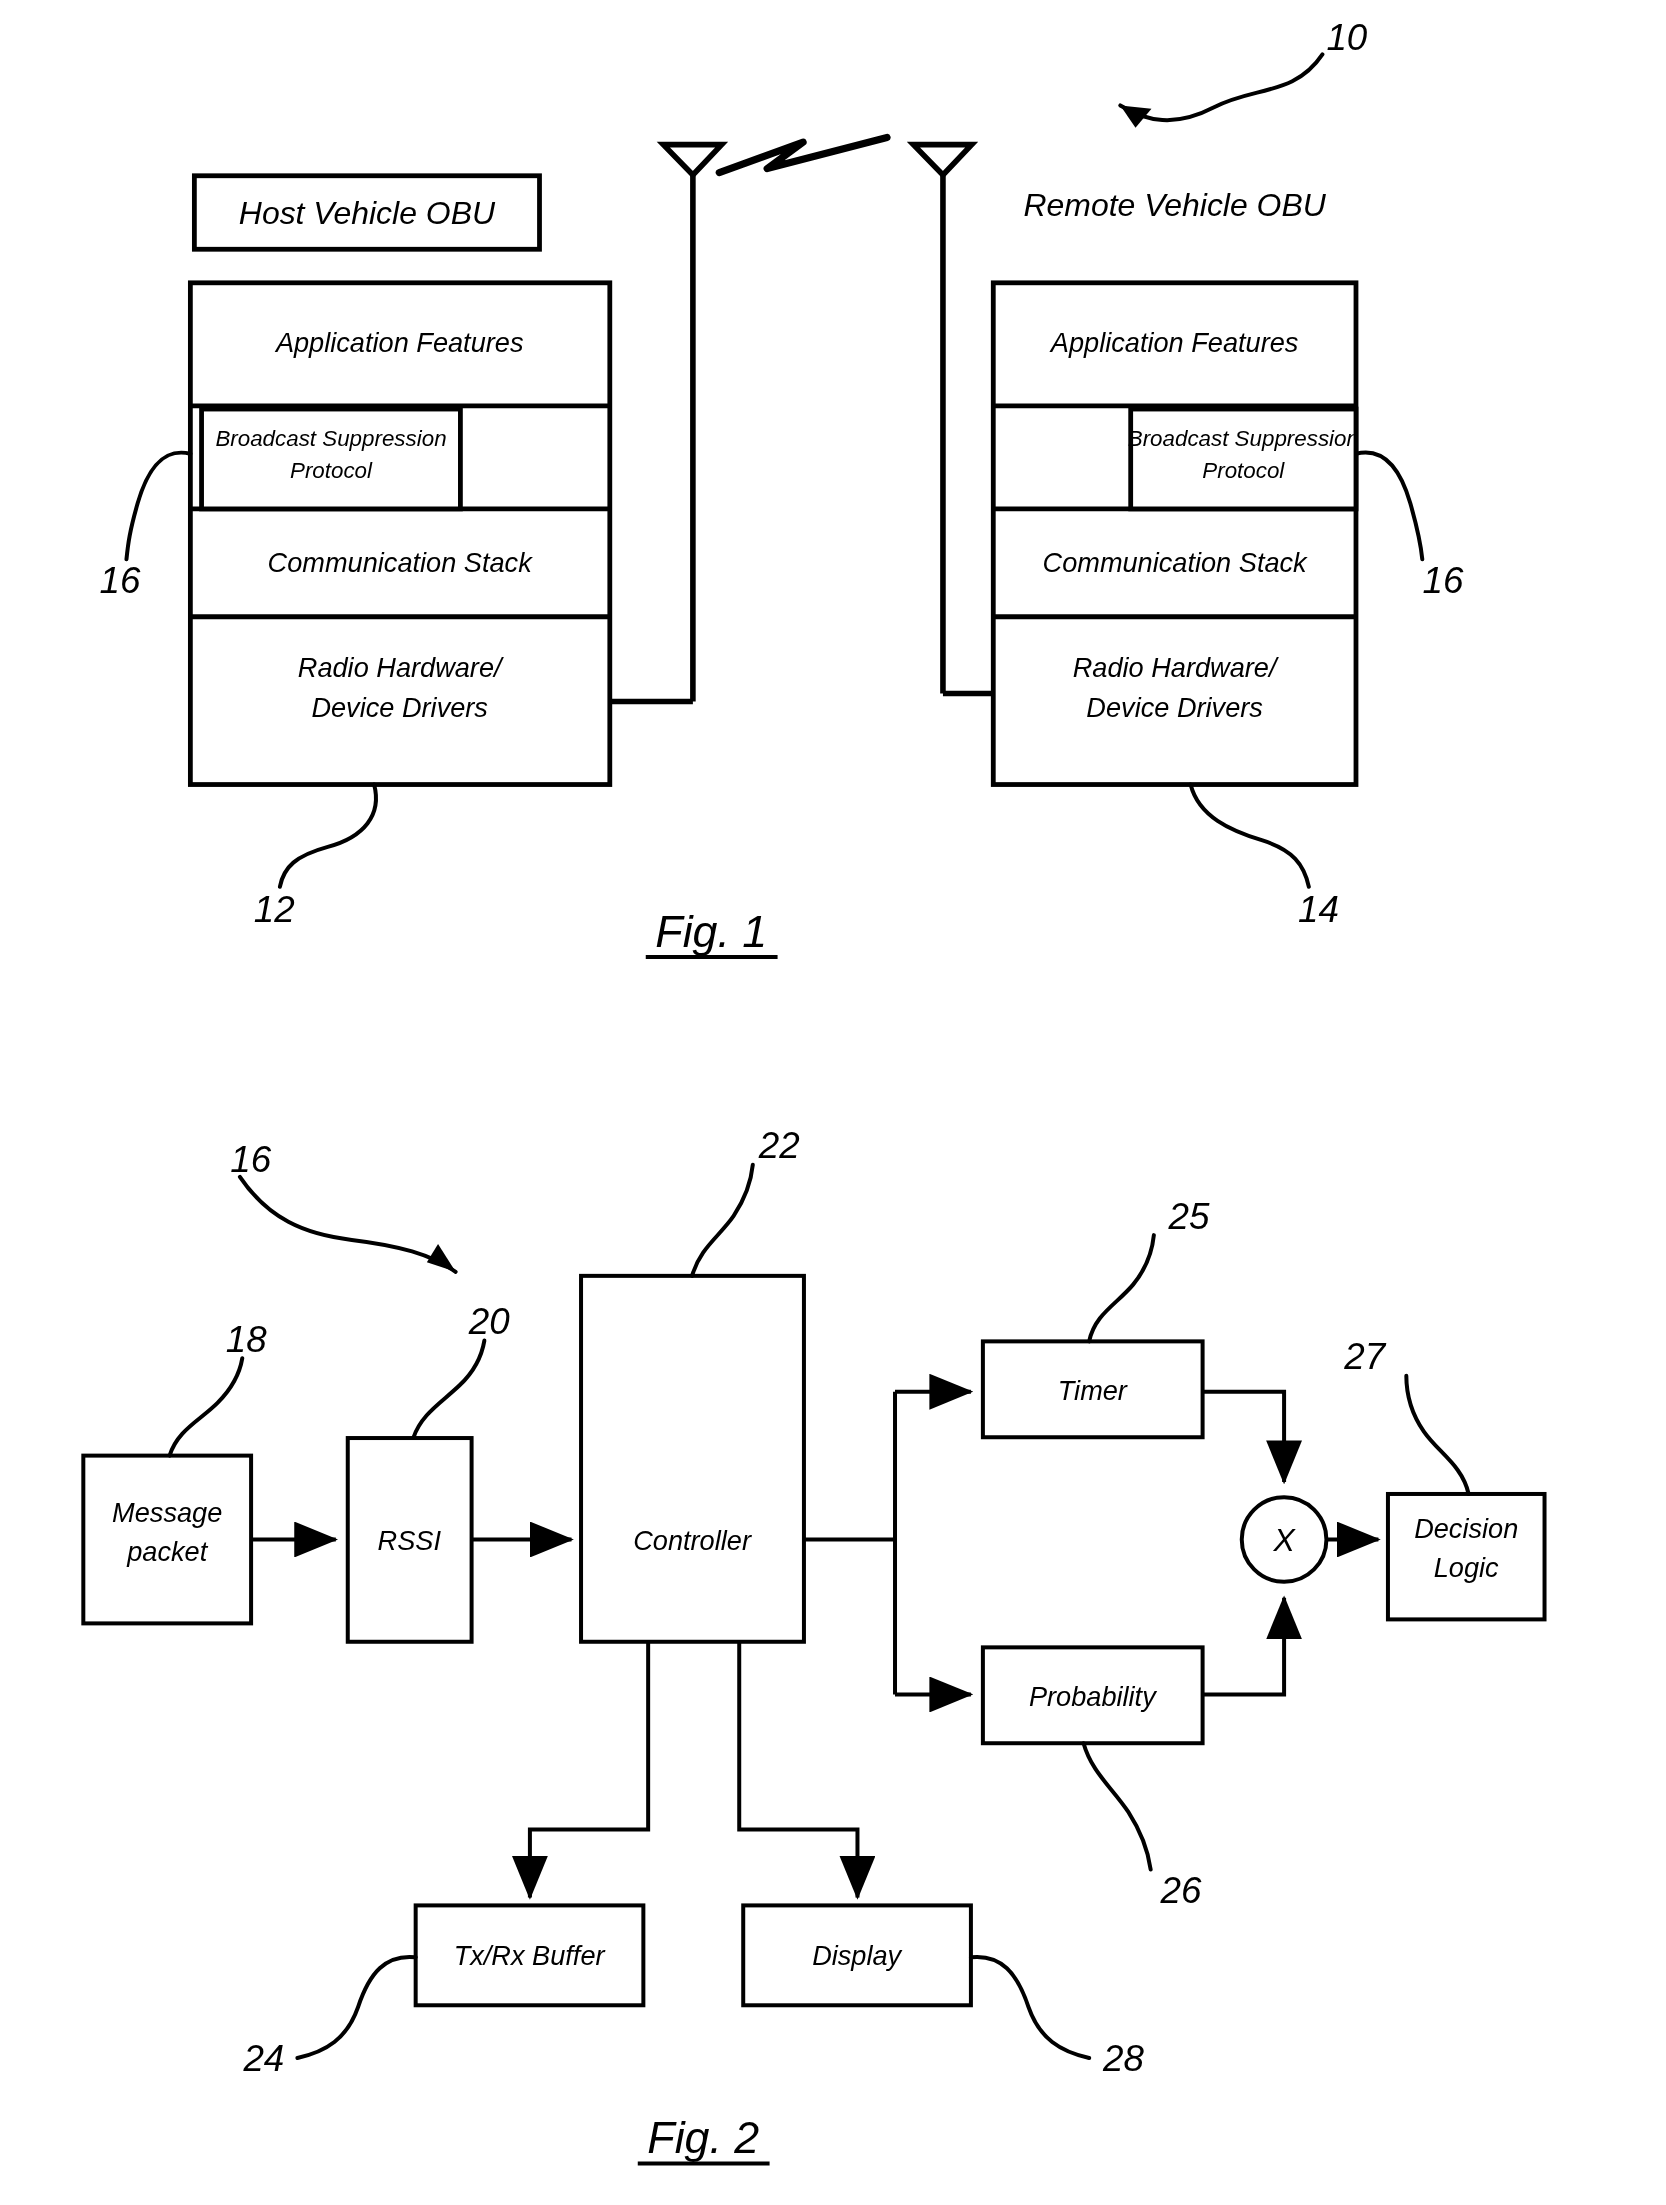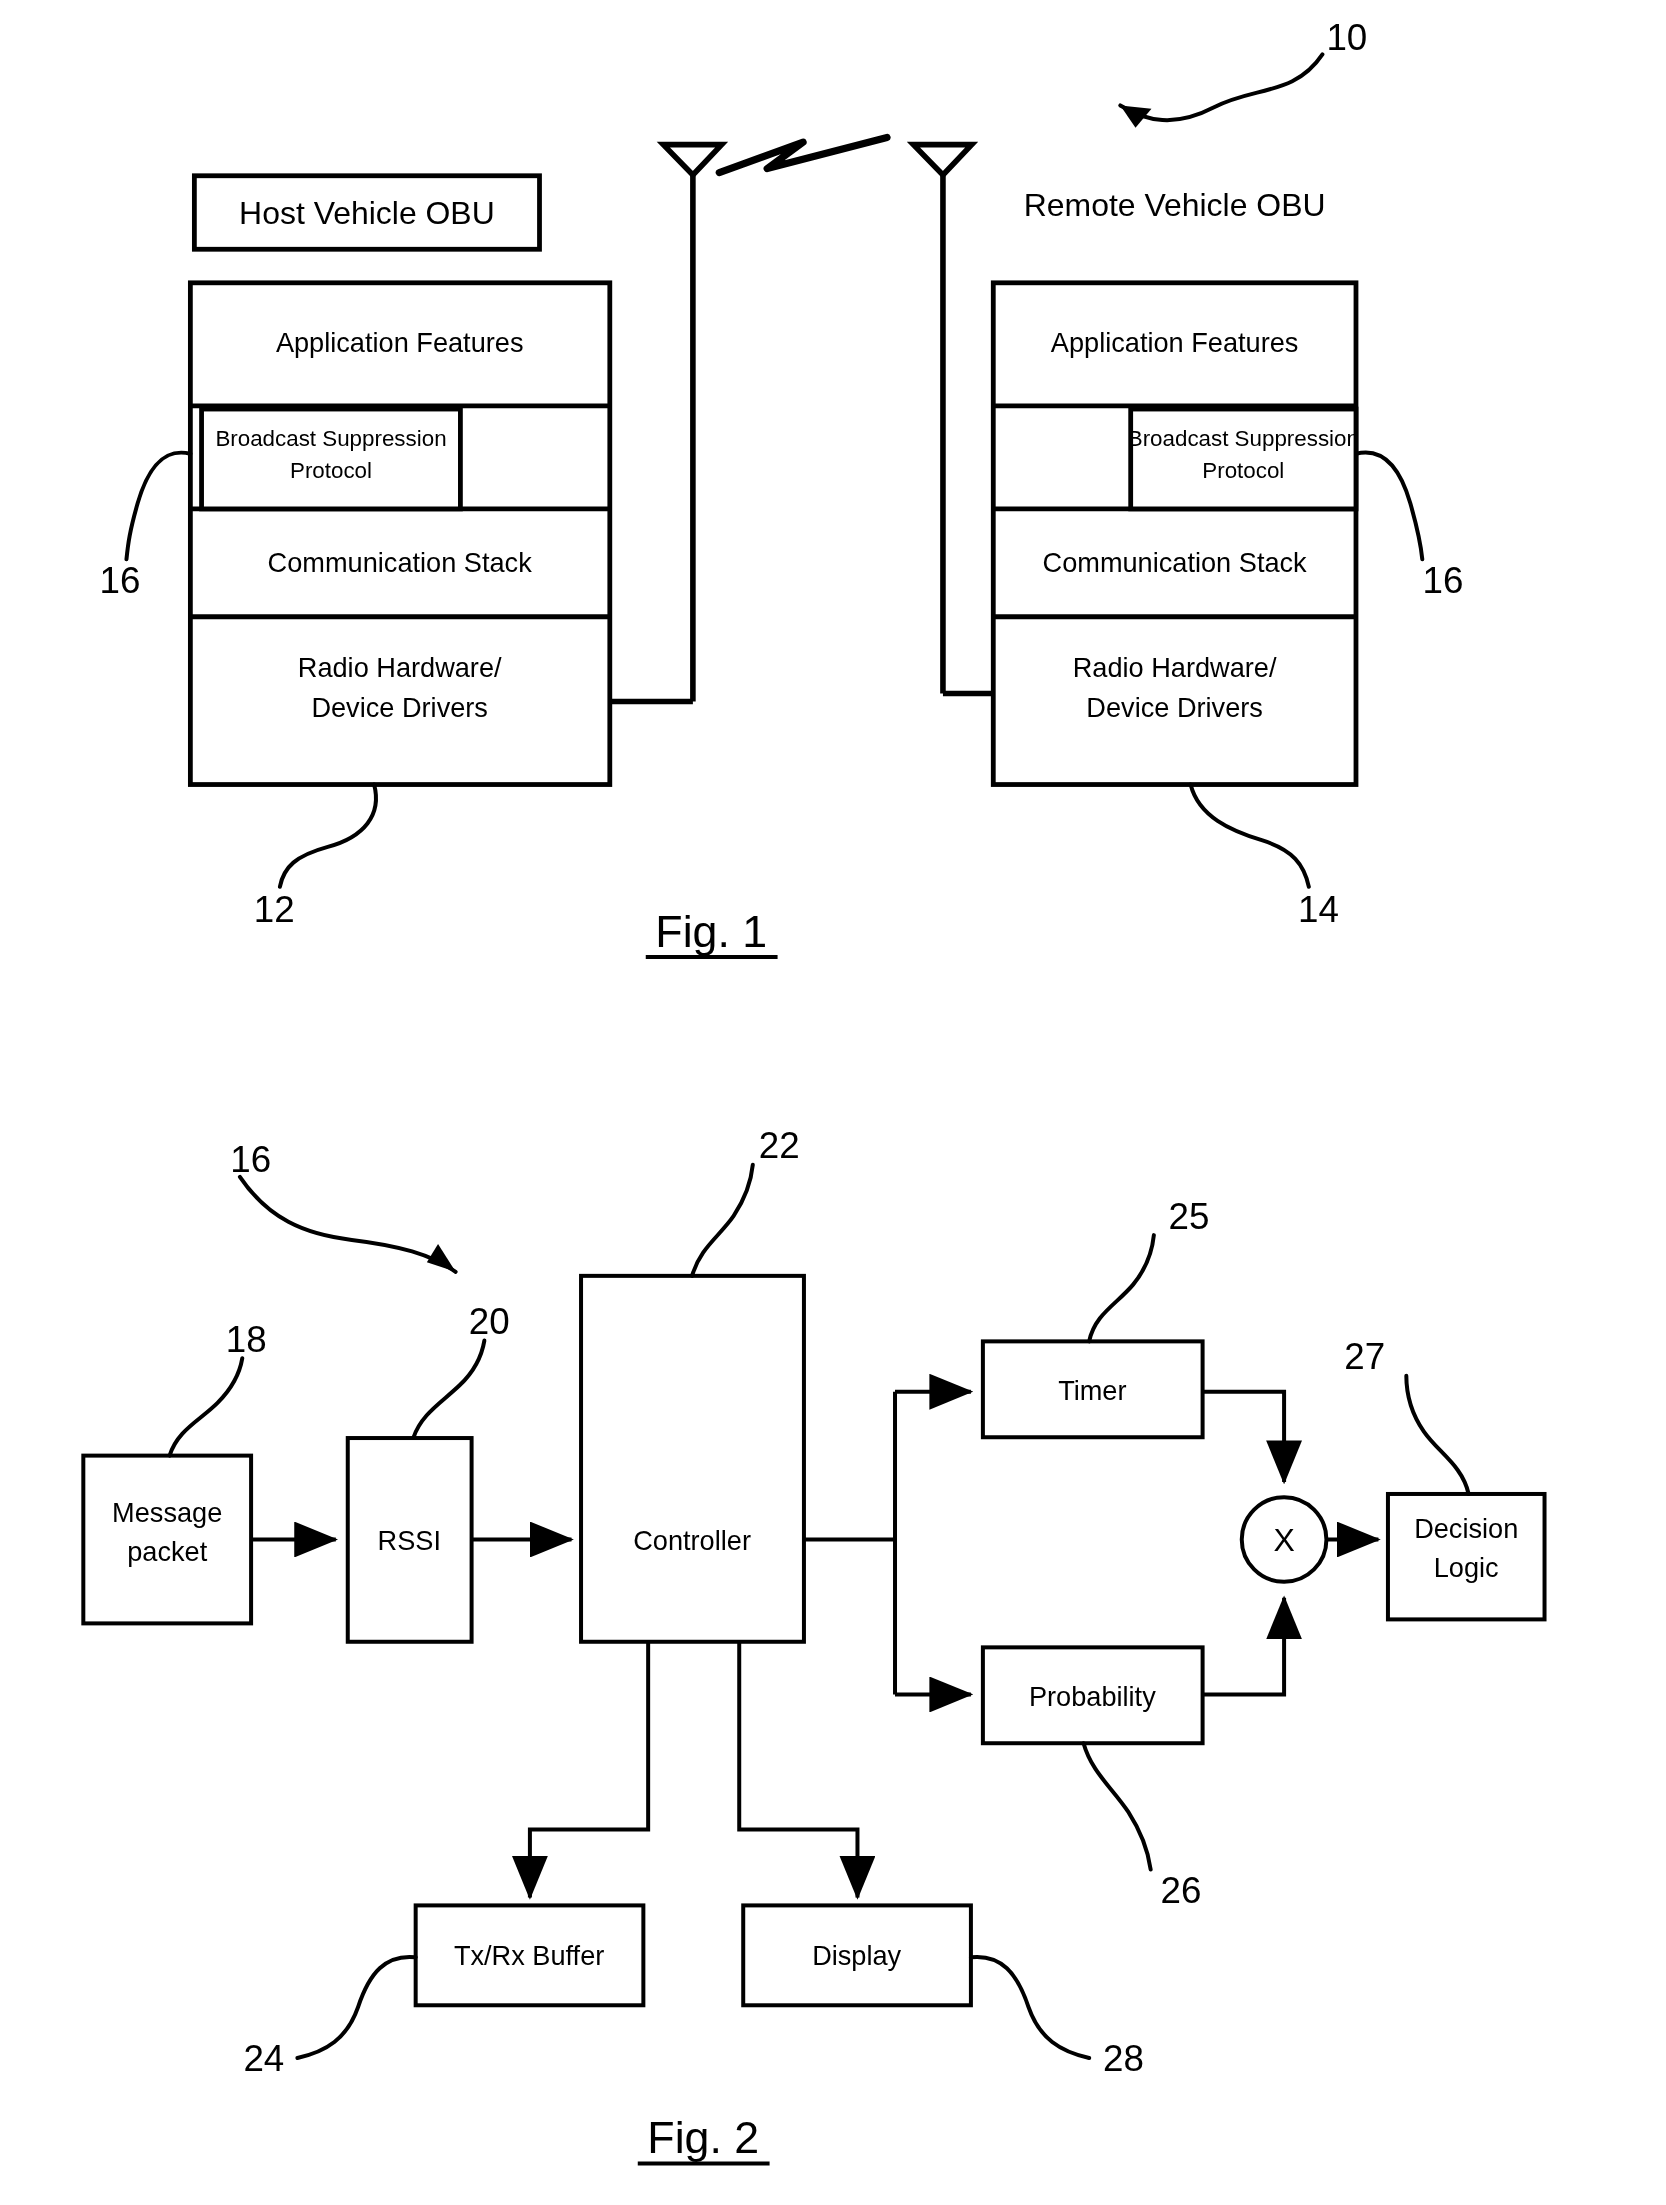--- a/index.html
+++ b/index.html
@@ -2,21 +2,21 @@
 <html style="font-size:12.8px"><head>
 <meta charset="utf-8">
 <style>
   html,body{margin:0;padding:0;background:#ffffff;}
   body{
     width:1667px;height:2205px;
     font-family:"Liberation Sans", sans-serif;
     color:#000000;
     overflow:hidden;
   }
-  #sheet{position:relative;width:1667px;height:2205px;background:#fff;}
+  #sheet{position:relative;width:1667px;height:2205px;background:#fff;font-style:italic;}
   svg.layer{position:absolute;left:0;top:0;width:1667px;height:2205px;}
   .bx{fill:#ffffff;stroke:#000000;}
   .ln{stroke:#000000;fill:none;}
   .lead{stroke:#000000;fill:none;stroke-width:5;stroke-linecap:round;}
   text{font-family:"Liberation Sans", sans-serif;fill:#000000;}
   .t-box{font-size:34px;}
   .t-boxsm{font-size:28px;}
   .t-hdr{font-size:40px;}
   .t-ref{font-size:46px;}
   .t-fig{font-size:56px;}

